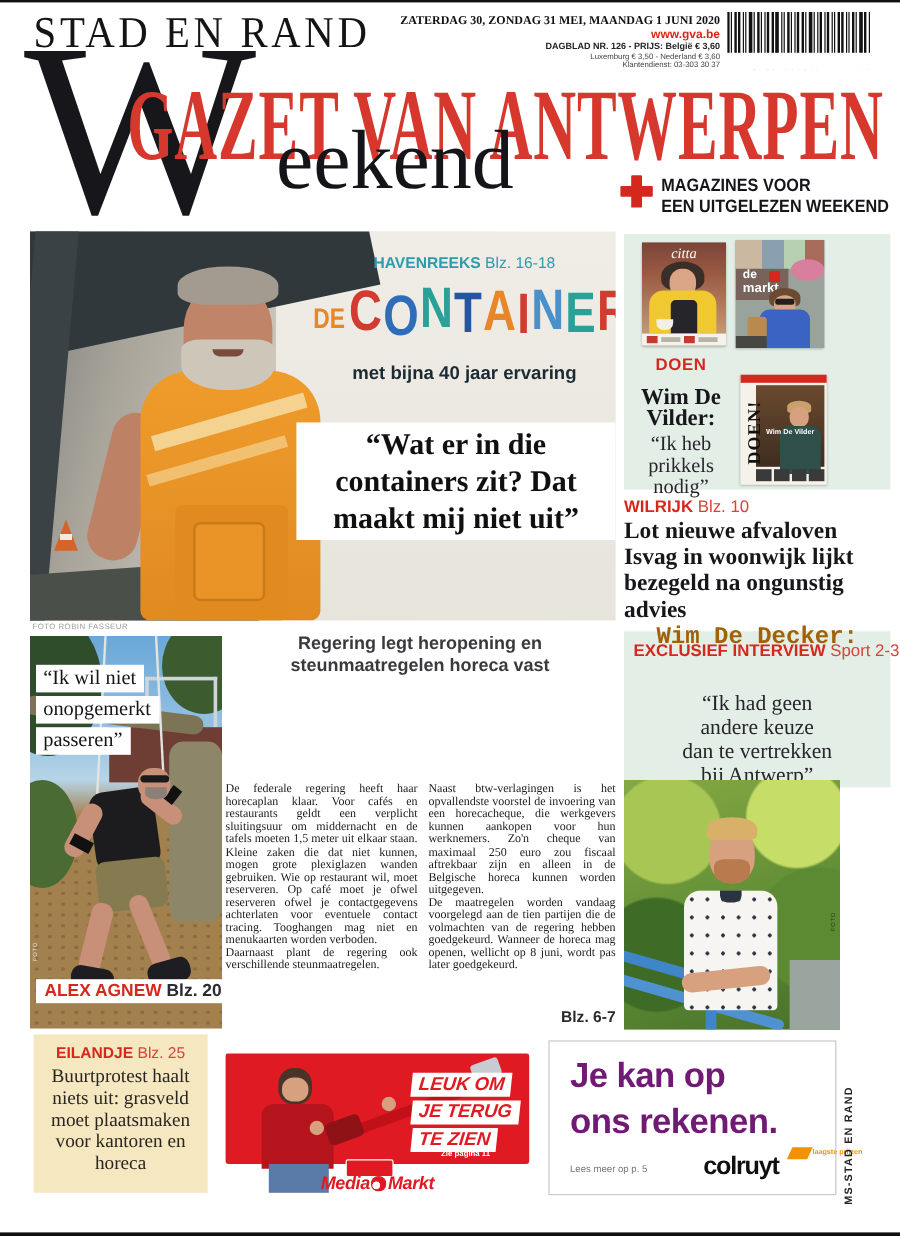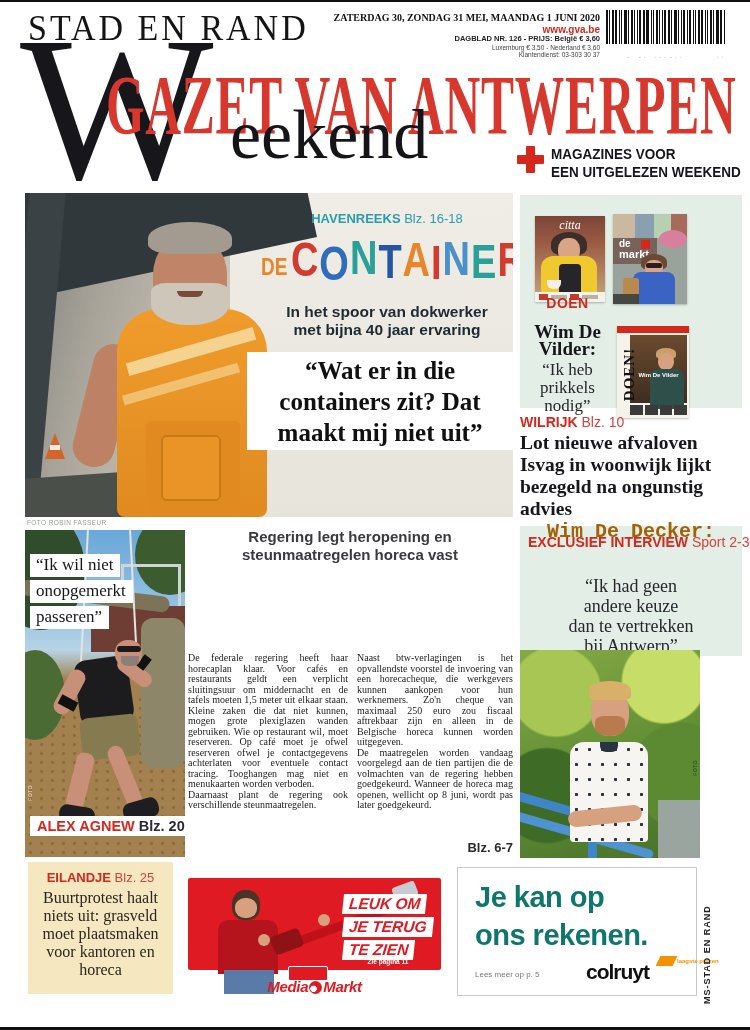--- a/index.html
+++ b/index.html
@@ -66,21 +66,21 @@
   .mp-sub{left:236px;top:110px;width:252px;text-align:center;font-size:15.5px;font-weight:bold;
           line-height:18px;color:#1c2a33;}
   .mp-quote{left:222px;top:159px;width:266px;height:98px;background:#fff;display:flex;flex-direction:column;
             justify-content:center;text-align:center;font-family:"Liberation Serif",serif;font-weight:bold;
             font-size:25px;line-height:31px;color:#101010;}
   .photo-credit{left:27px;top:519px;font-size:6.5px;color:#9a9a9a;letter-spacing:.4px;}
 
   
   .mint1{left:520px;top:195px;width:222px;height:213px;background:#e3eee7;}
   .mint2{left:520px;top:526px;width:222px;height:130px;background:#e3eee7;}
-  .cover{position:absolute;overflow:hidden;box-shadow:0 1px 2px rgba(0,0,0,.25);margin-top:14px;}
+  .cover{position:absolute;overflow:hidden;box-shadow:0 1px 2px rgba(0,0,0,.25);}
   .cover-citta{left:15px;top:7px;width:70px;height:86px;background:linear-gradient(180deg,#7b4438,#9a5a42 30%,#caa77e);}
   .citta-title{left:0;top:2px;width:70px;text-align:center;font-family:"Liberation Serif",serif;font-style:italic;
                font-size:12px;color:#fff;}
   .citta-hair{left:16px;top:16px;width:36px;height:24px;background:#3a2e28;border-radius:50% 50% 35% 35%;}
   .citta-face{left:23px;top:22px;width:22px;height:24px;background:#d9a586;border-radius:45%;}
   .citta-sweater{left:6px;top:40px;width:56px;height:36px;background:#f0c830;border-radius:12px 12px 0 0;}
   .citta-apron{left:24px;top:48px;width:22px;height:28px;background:#26262a;border-radius:4px 4px 0 0;}
   .citta-cup{left:12px;top:64px;width:14px;height:9px;background:#f2efe8;border-radius:0 0 6px 6px;}
   .citta-strip{left:0;top:76px;width:70px;height:10px;background:#f4f2ec;display:flex;gap:3px;align-items:center;
                padding-left:4px;box-sizing:border-box;}
@@ -213,21 +213,21 @@
   .mm-tail{left:-8px;top:62px;width:0;height:0;border-top:6px solid transparent;border-bottom:6px solid transparent;
            border-right:10px solid #fff;}
   .mm-note{left:155px;top:80px;width:90px;text-align:center;font-size:6.5px;font-weight:bold;color:#fff;}
   .mm-badge{left:100px;top:88px;width:38px;height:13px;background:#e01a22;border-radius:2px;border:1px solid #fff;}
   .mm-logo{left:0;top:102px;width:253px;text-align:center;font-weight:bold;font-style:italic;font-size:15px;
            color:#e01a22;letter-spacing:-.3px;}
   .mm-logo .dot{display:inline-block;width:13px;height:13px;background:#e01a22;border-radius:50%;vertical-align:-2px;
                 margin:0 1px;background-image:radial-gradient(circle at 35% 60%,#fff 0 3px,transparent 3.5px);}
 
   .colruyt-ad{left:457px;top:867px;width:238px;height:127px;background:#fff;border:1px solid #c9c9c9;}
-  .col-head{left:17px;top:10px;font-size:29px;font-weight:bold;line-height:38px;color:#0f766e;letter-spacing:-.5px;}
+  .col-head{left:17px;top:10px;font-size:29px;font-weight:bold;line-height:38px;color:#701a75;letter-spacing:-.5px;}
   .col-more{left:17px;top:102px;font-size:8px;color:#777;}
   .col-brand{left:128px;top:92px;font-size:21px;font-weight:bold;color:#101010;letter-spacing:-1px;}
   .col-flag{left:200px;top:88px;width:17px;height:10px;background:#f39200;transform:skewX(-25deg);}
   .col-tag{left:219px;top:90px;font-size:6px;color:#f39200;font-weight:bold;white-space:nowrap;}
   .ms-vertical{left:702px;top:872px;height:132px;writing-mode:vertical-rl;transform:rotate(180deg);
                font-size:9px;font-weight:bold;color:#222;letter-spacing:1px;}
 </style>
 </head>
 <body>
 
@@ -278,21 +278,20 @@
     <div class="abs mp-beard"></div>
     <div class="abs mp-smile"></div>
     <div class="abs mp-kicker">
       <span>HAVENREEKS</span>
       <span class="pg">Blz. 16-18</span>
     </div>
     <div class="abs container-logo">
       <span class="logo-de">DE</span><span class="container-letters"><span style="color: rgb(210, 59, 47); transform: translateY(0px) scaleY(1.25);">C</span><span style="color: rgb(47, 109, 184); transform: translateY(4px) scaleY(1.25);">O</span><span style="color: rgb(42, 161, 152); transform: translateY(-2px) scaleY(1.25);">N</span><span style="color: rgb(36, 86, 164); transform: translateY(2px) scaleY(1.25);">T</span><span style="color: rgb(232, 135, 42); transform: translateY(0px) scaleY(1.25);">A</span><span style="color: rgb(210, 59, 47); transform: translateY(3px) scaleY(1.25);">I</span><span style="color: rgb(74, 144, 201); transform: translateY(-1px) scaleY(1.25);">N</span><span style="color: rgb(42, 161, 152); transform: translateY(2px) scaleY(1.25);">E</span><span style="color: rgb(210, 59, 47); transform: translateY(0px) scaleY(1.25);">R</span></span>
     </div>
     <div class="abs mp-sub">
-      <div>In het spoor van dokwerker</div>
       <div>met bijna 40 jaar ervaring</div>
     </div>
     <div class="abs mp-quote">
       <span>“Wat er in die</span>
       <span>containers zit? Dat</span>
       <span>maakt mij niet uit”</span>
     </div>
   </div>
   <div class="abs photo-credit">FOTO ROBIN FASSEUR</div>
 

